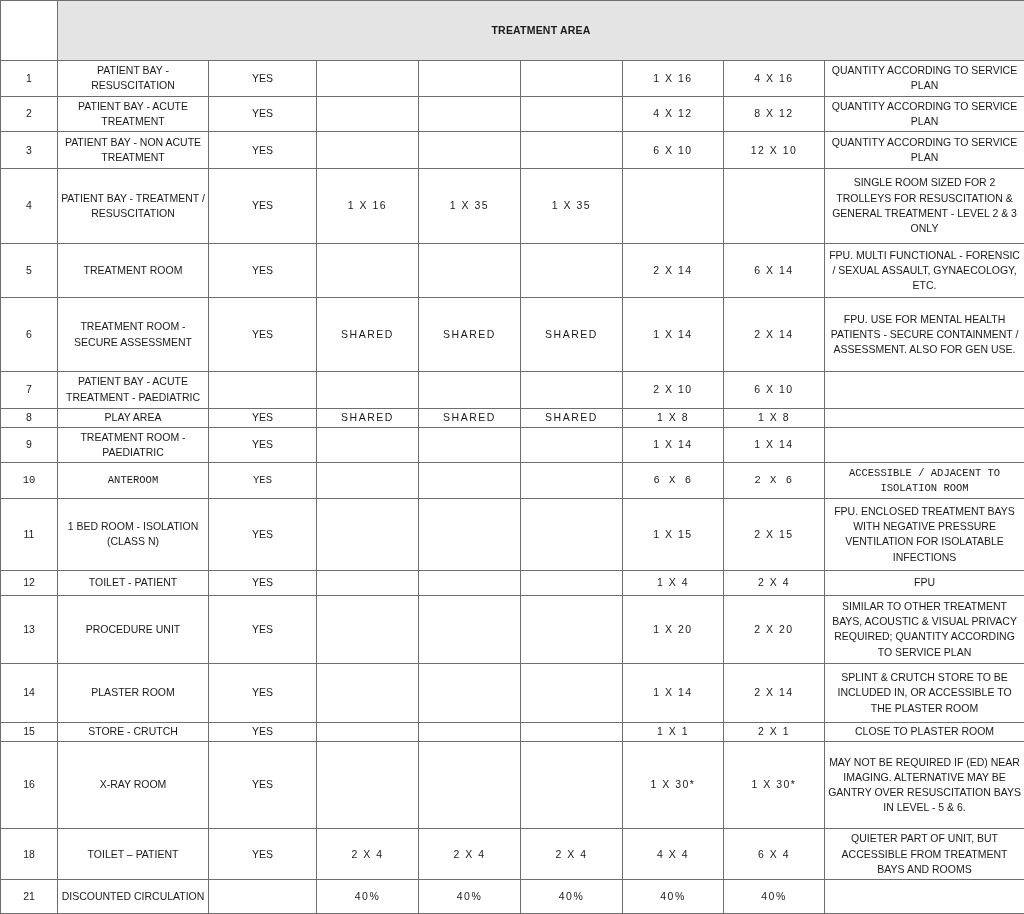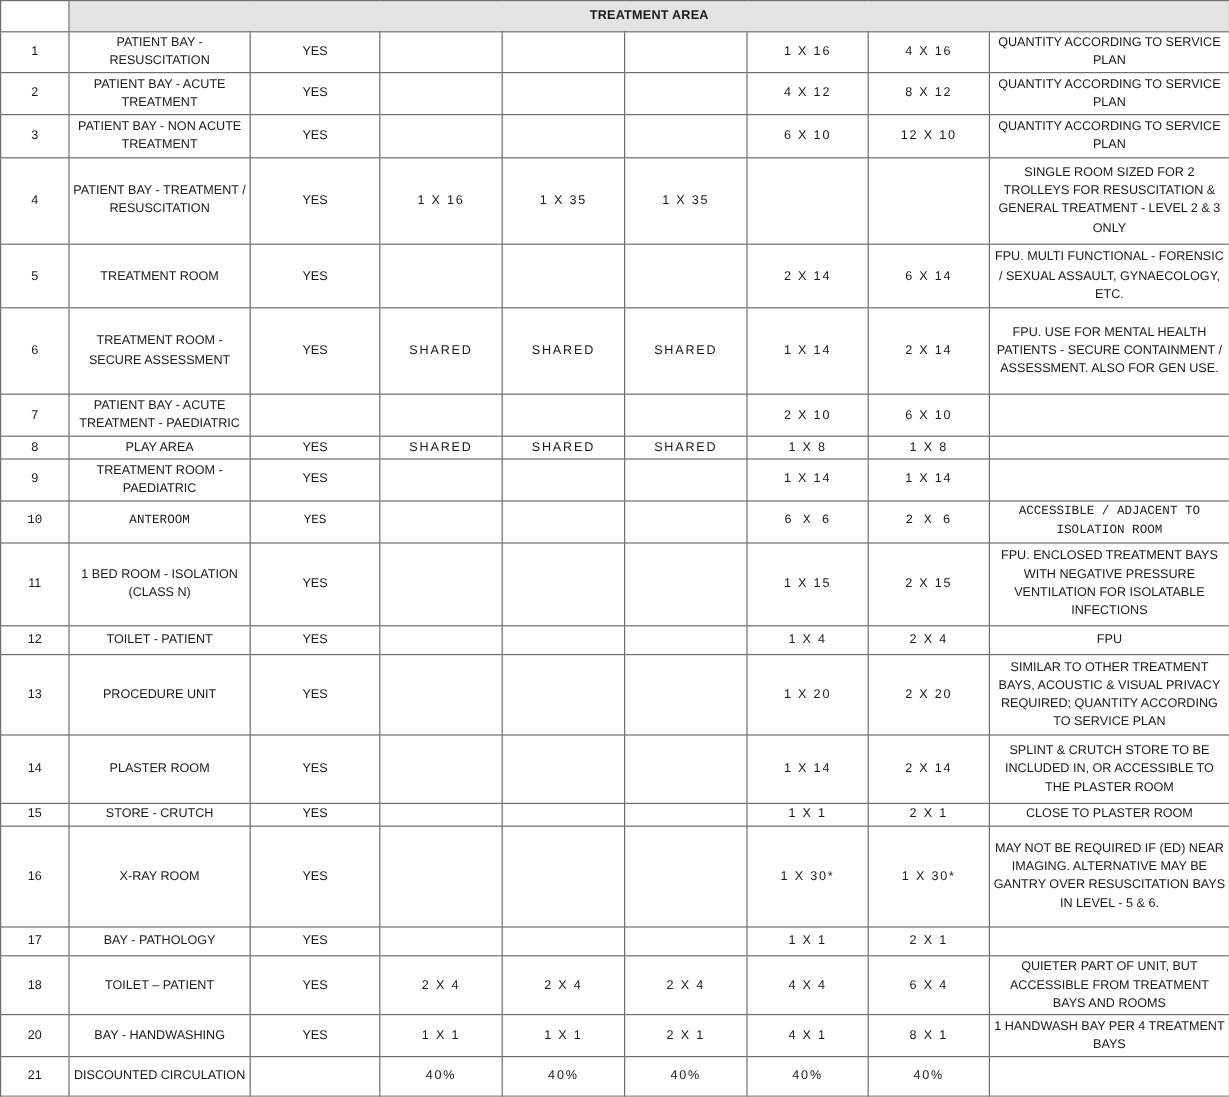--- a/index.html
+++ b/index.html
@@ -36,21 +36,21 @@
   col.c-yes     { width: 108px; }
   col.c-l1      { width: 102px; }
   col.c-l2      { width: 102px; }
   col.c-l3      { width: 102px; }
   col.c-l4      { width: 101px; }
   col.c-l5      { width: 101px; }
   col.c-notes   { width: 200px; }
 
   tr.header-row td {
     height: 24px;
-    padding: 0;
+    padding: 16px;
   }
   td.hdr-blank {
     background: #ffffff;
     border-left: 1px solid #6e6e6e;
     border-top: 1px solid #ffffff;
     border-bottom: 1px solid #6e6e6e;
     border-right: 1px solid #6e6e6e;
   }
   td.hdr-title {
     background: #e4e4e4;
@@ -258,52 +258,30 @@
         <td class="num">16</td>
         <td class="room">X-RAY ROOM</td>
         <td class="yes">YES</td>
         <td class="qty empty"></td>
         <td class="qty empty"></td>
         <td class="qty empty"></td>
         <td class="qty">1  X  30*</td>
         <td class="qty">1  X  30*</td>
         <td class="notes">MAY NOT BE REQUIRED IF (ED) NEAR IMAGING. ALTERNATIVE MAY BE GANTRY OVER RESUSCITATION BAYS IN LEVEL - 5 &amp; 6.</td>
       </tr>
-      <tr style="height: 23px;">
-        <td class="num">17</td>
-        <td class="room">BAY - PATHOLOGY</td>
-        <td class="yes">YES</td>
-        <td class="qty empty"></td>
-        <td class="qty empty"></td>
-        <td class="qty empty"></td>
-        <td class="qty">1  X  1</td>
-        <td class="qty">2  X  1</td>
-        <td class="notes empty"></td>
-      </tr>
       <tr style="height: 46px;">
         <td class="num">18</td>
         <td class="room">TOILET – PATIENT</td>
         <td class="yes">YES</td>
         <td class="qty">2  X  4</td>
         <td class="qty">2  X  4</td>
         <td class="qty">2  X  4</td>
         <td class="qty">4  X  4</td>
         <td class="qty">6  X  4</td>
         <td class="notes">QUIETER PART OF UNIT, BUT ACCESSIBLE FROM TREATMENT BAYS AND ROOMS</td>
-      </tr>
-      <tr style="height: 34px;">
-        <td class="num">20</td>
-        <td class="room">BAY - HANDWASHING</td>
-        <td class="yes">YES</td>
-        <td class="qty">1  X  1</td>
-        <td class="qty">1  X  1</td>
-        <td class="qty">2  X  1</td>
-        <td class="qty">4  X  1</td>
-        <td class="qty">8  X  1</td>
-        <td class="notes">1 HANDWASH BAY PER 4 TREATMENT BAYS</td>
       </tr>
       <tr style="height: 32px;">
         <td class="num">21</td>
         <td class="room">DISCOUNTED CIRCULATION</td>
         <td class="yes empty"></td>
         <td class="qty">40%</td>
         <td class="qty">40%</td>
         <td class="qty">40%</td>
         <td class="qty">40%</td>
         <td class="qty">40%</td>

